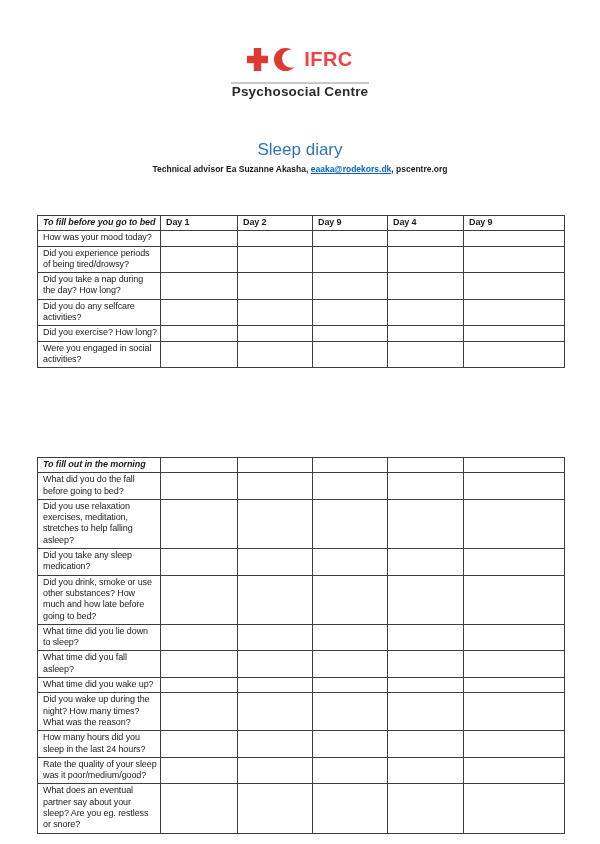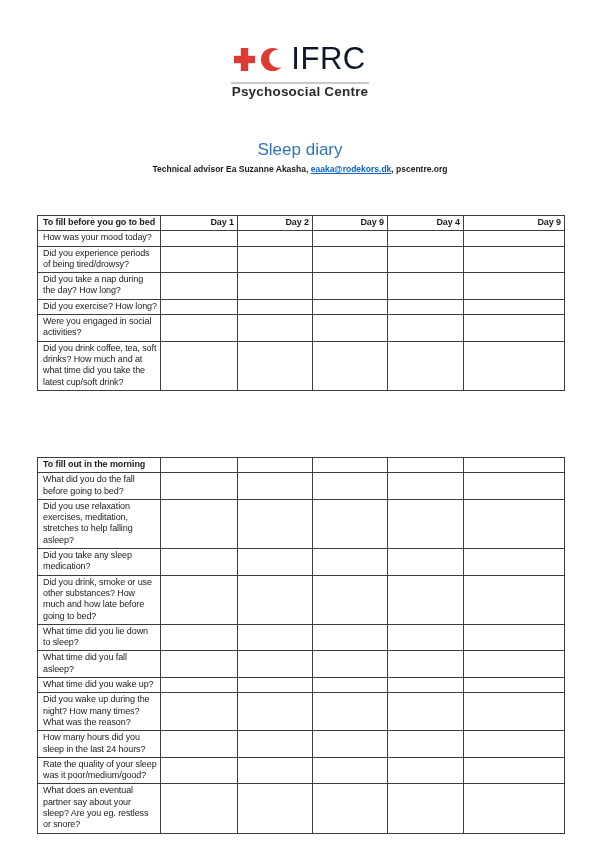--- a/index.html
+++ b/index.html
@@ -13,21 +13,21 @@
   .page{position:relative;width:600px;height:844px;background:#ffffff;}
 
   
   .logo-block{
     position:absolute;top:46px;left:50%;transform:translateX(-50%);
     width:138px;display:flex;flex-direction:column;align-items:center;
   }
   .logo-row{display:flex;align-items:center;gap:6px;height:26px;}
   .logo-row svg{display:block;}
   .wordmark{
-    font-size:31px;font-weight:400;color:#0f172a;
+    font-size:20px;font-weight:700;color:#ef4444;
     letter-spacing:0.5px;line-height:26px;
   }
   .logo-divider{width:100%;height:2px;background:#c9c9c9;margin-top:10px;}
   .logo-tagline{
     margin-top:0;font-size:13.5px;font-weight:700;color:#2d2a27;
     letter-spacing:0.2px;white-space:nowrap;
   }
 
   
   .doc-title{
@@ -52,25 +52,25 @@
     border:1px solid #3d3d3d;
     vertical-align:top;
     font-size:9px;line-height:11.3px;
     color:#1b1b1b;
     padding:1px 3px 2px 5px;
     letter-spacing:-0.1px;
     overflow:hidden;
   }
   td.section{
     color:#2e74b5;font-weight:700;font-size:9.5px;
-    padding-top:2px;padding-bottom:2px;
+    padding-top:2px;padding-bottom:2px;font-style:italic;
   }
   td.day{
     color:#2e74b5;font-weight:700;font-size:9.5px;
-    text-align:right;padding-top:2px;padding-bottom:2px;margin-top:47px;
+    text-align:left;padding-top:2px;padding-bottom:2px;margin-top:47px;
   }
   td.cell{background:#ffffff;}
 </style>
 </head>
 <body>
 
 <div class="page">
 
   <div class="logo-block">
     <div class="logo-row">
@@ -132,37 +132,37 @@
     </tr>
     <tr>
       <td class="q">Did you take a nap during the day? How long?</td>
       <td class="cell"></td>
           <td class="cell"></td>
           <td class="cell"></td>
           <td class="cell"></td>
           <td class="cell"></td>
     </tr>
     <tr>
+      <td class="q">Did you do any selfcare activities?</td>
+      <td class="cell"></td>
+          <td class="cell"></td>
+          <td class="cell"></td>
+          <td class="cell"></td>
+          <td class="cell"></td>
+    </tr>
+    <tr>
       <td class="q">Did you exercise? How long?</td>
       <td class="cell"></td>
           <td class="cell"></td>
           <td class="cell"></td>
           <td class="cell"></td>
           <td class="cell"></td>
     </tr>
     <tr>
       <td class="q">Were you engaged in social activities?</td>
-      <td class="cell"></td>
-          <td class="cell"></td>
-          <td class="cell"></td>
-          <td class="cell"></td>
-          <td class="cell"></td>
-    </tr>
-    <tr>
-      <td class="q">Did you drink coffee, tea, soft drinks? How much and at what time did you take the latest cup/soft drink?</td>
       <td class="cell"></td>
           <td class="cell"></td>
           <td class="cell"></td>
           <td class="cell"></td>
           <td class="cell"></td>
     </tr>
   </tbody>
     </table>
 
   <table class="diary morning">

